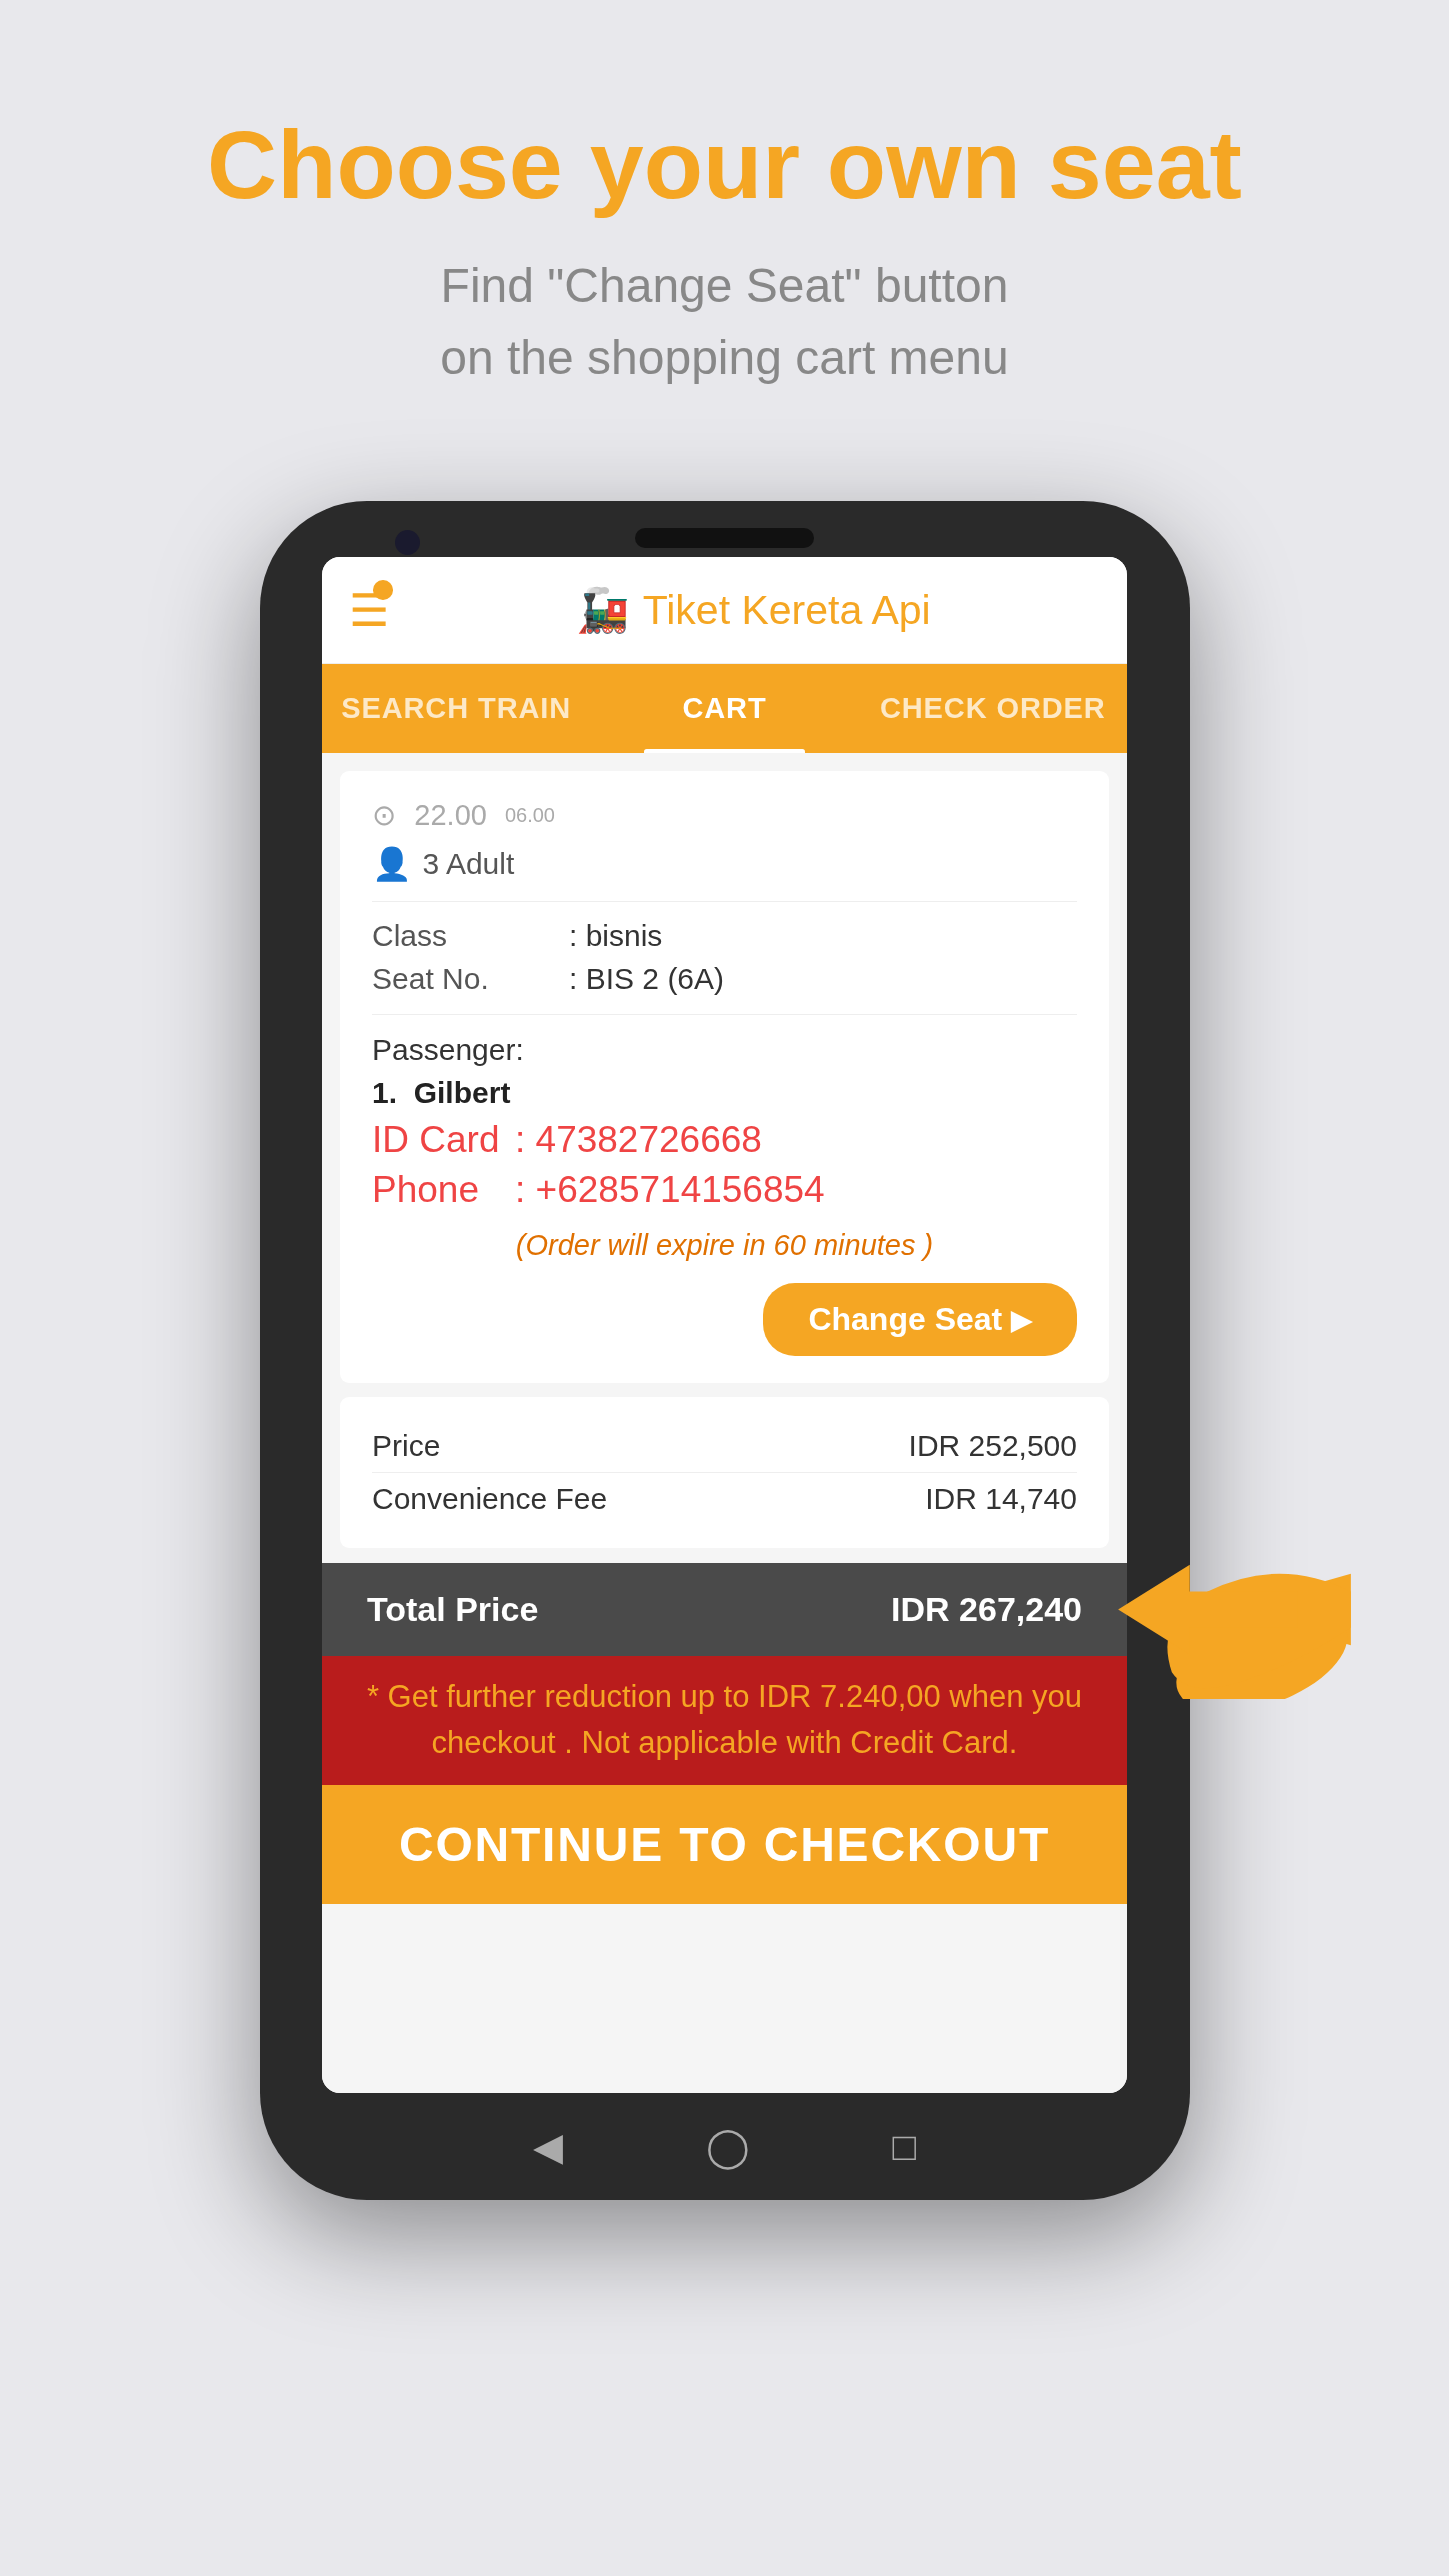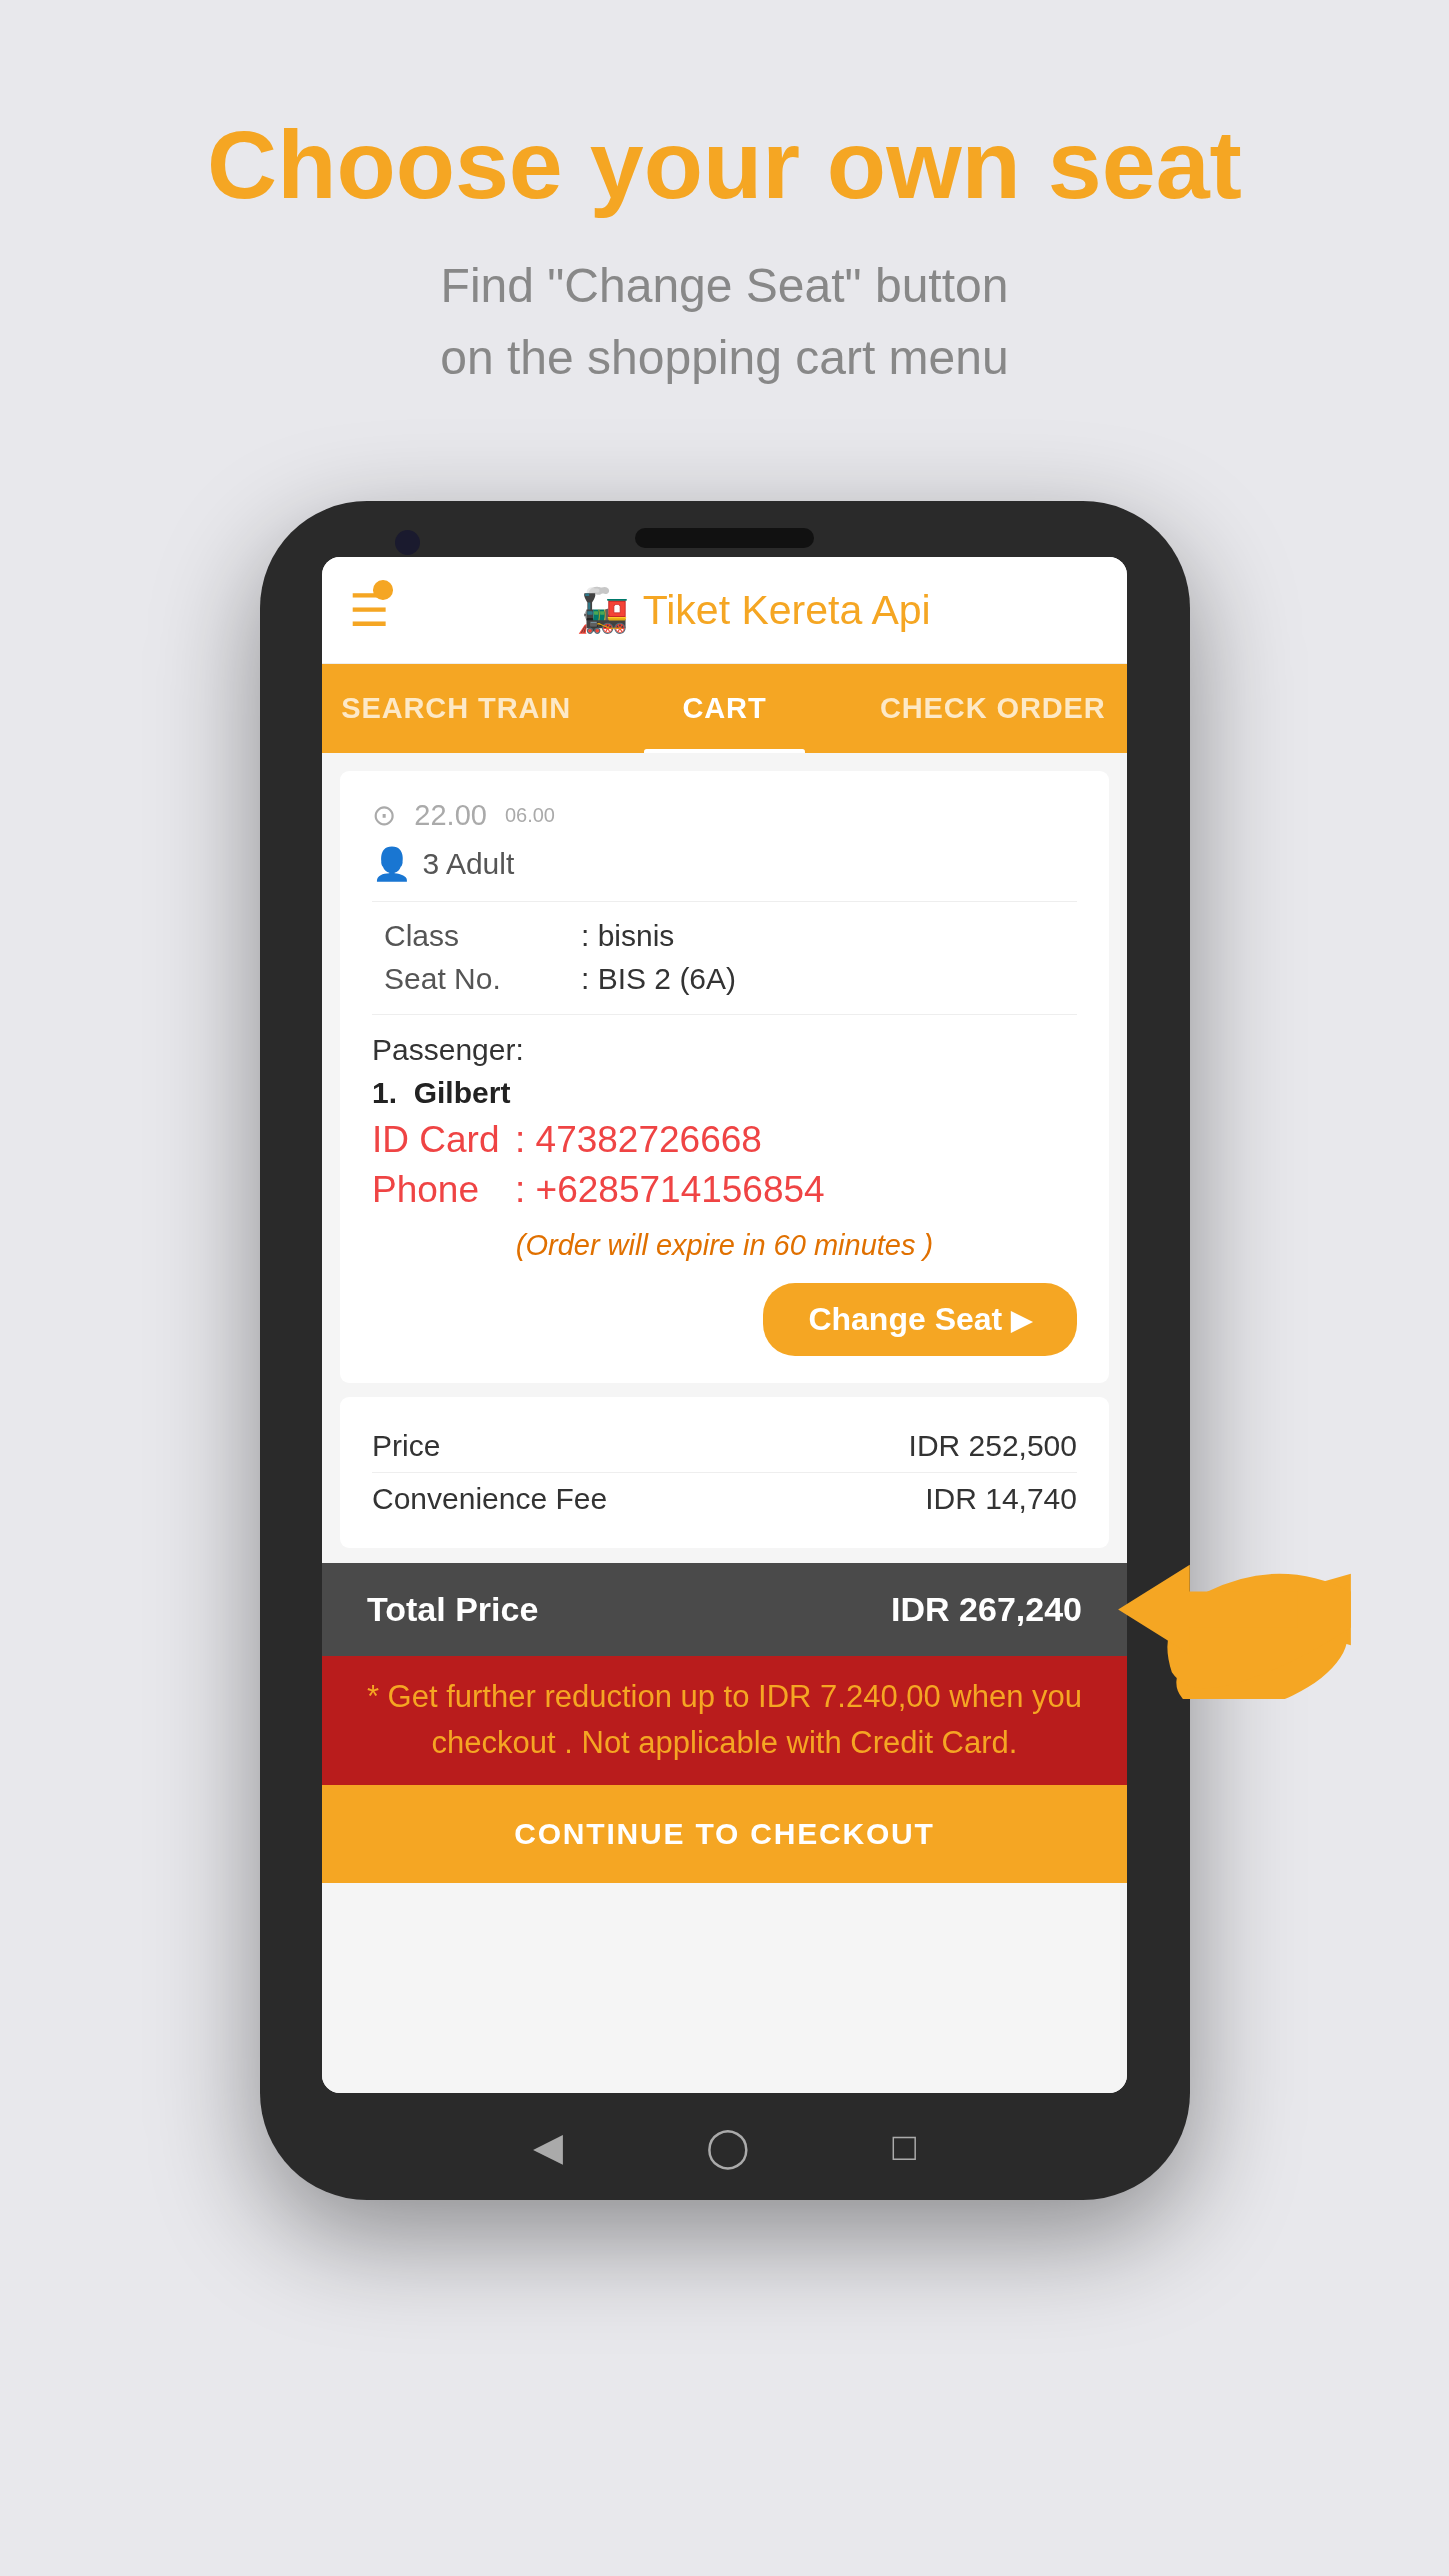--- a/index.html
+++ b/index.html
@@ -205,21 +205,21 @@
       background: #eee;
       margin: 18px 0;
     }
 
     .info-row {
       font-size: 30px;
       color: #333;
       display: flex;
       margin-bottom: 9px;
     }
-    .info-label { width: 197px; color: #555; margin-left: 12px; }
+    .info-label { width: 197px; color: #555; }
     .info-value { color: #333; }
 
     .passenger-section {
       margin-top: 9px;
     }
     .passenger-header {
       font-size: 30px;
       color: #333;
       margin-bottom: 9px;
     }
@@ -313,21 +313,21 @@
       text-align: center;
       line-height: 1.5;
       flex-shrink: 0;
     }
 
     
     .checkout-btn {
       background: #f5a623;
       padding: 32px;
       text-align: center;
-      font-size: 30px;
+      font-size: 48px;
       font-weight: 700;
       color: #fff;
       letter-spacing: 1.8px;
       cursor: pointer;
       flex-shrink: 0;
     }
 
     
     .arrow-decoration {
       position: absolute;

